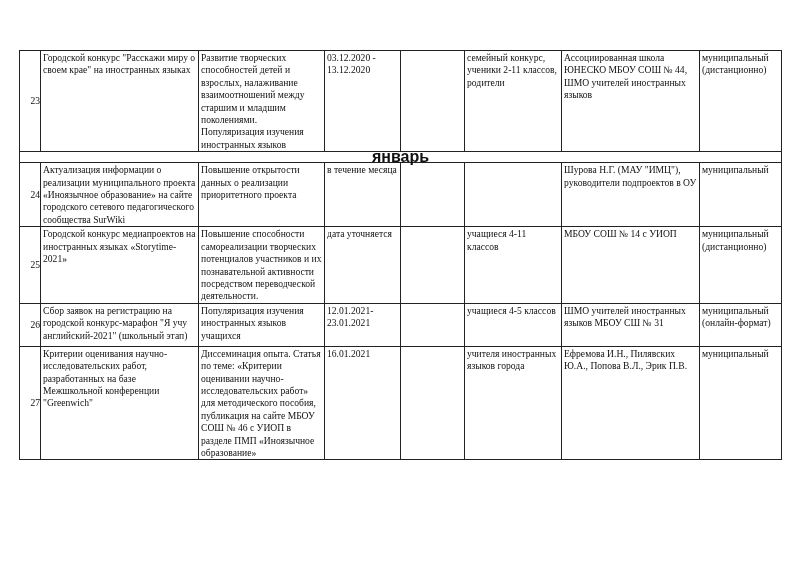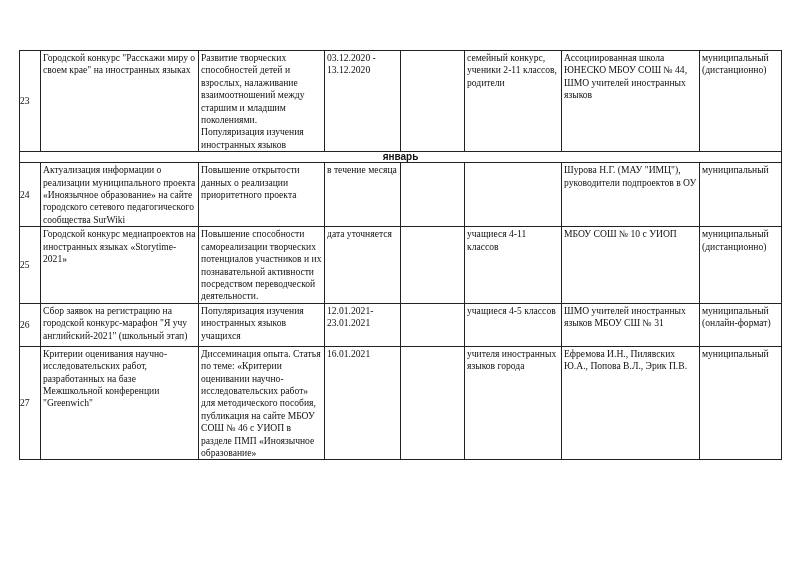--- a/index.html
+++ b/index.html
@@ -16,27 +16,27 @@
       color: #111;
     }
     table.plan td {
       border: 1px solid #222;
       vertical-align: top;
       padding: 1px 2px 0 2px;
       word-wrap: break-word;
     }
     table.plan td.num {
       vertical-align: middle;
-      text-align: left;
+      text-align: right;
       padding: 0;
     }
     table.plan tr.month td {
       font-family: "Liberation Sans", sans-serif;
       font-weight: bold;
-      font-size: 10px;
+      font-size: 16px;
       text-align: center;
       vertical-align: middle;
       padding: 0;
       height: 10px;
       line-height: 10px;
     }
     tr.r23 td { height: 94px; }
     tr.r24 td { height: 59px; }
     tr.r25 td { height: 69px; font-family: Liberation Serif, serif; }
     tr.r26 td { height: 41px; }
@@ -80,21 +80,21 @@
       <td>Шурова Н.Г. (МАУ "ИМЦ"), руководители подпроектов в ОУ</td>
       <td>муниципальный</td>
     </tr>
     <tr class="r25">
       <td class="num">25</td>
       <td>Городской конкурс медиапроектов на иностранных языках «Storytime-2021»</td>
       <td>Повышение способности самореализации творческих потенциалов участников и их познавательной активности посредством переводческой деятельности.</td>
       <td>дата уточняется</td>
       <td></td>
       <td>учащиеся 4-11 классов</td>
-      <td>МБОУ СОШ № 10 с УИОП</td>
+      <td>МБОУ СОШ № 14 с УИОП</td>
       <td>муниципальный (дистанционно)</td>
     </tr>
     <tr class="r26">
       <td class="num">26</td>
       <td>Сбор заявок на регистрацию на городской конкурс-марафон "Я учу английский-2021" (школьный этап)</td>
       <td>Популяризация изучения иностранных языков учащихся</td>
       <td>12.01.2021-23.01.2021</td>
       <td></td>
       <td>учащиеся 4-5 классов</td>
       <td>ШМО учителей иностранных языков МБОУ СШ № 31</td>

